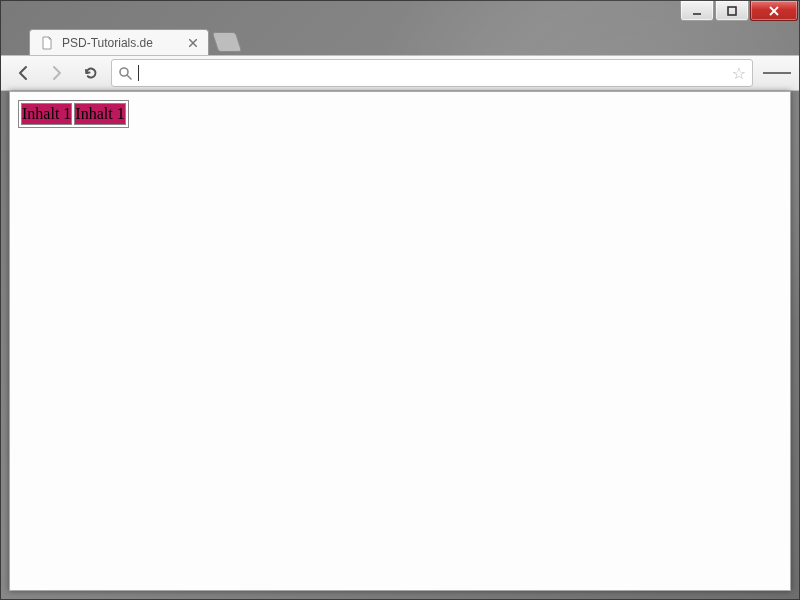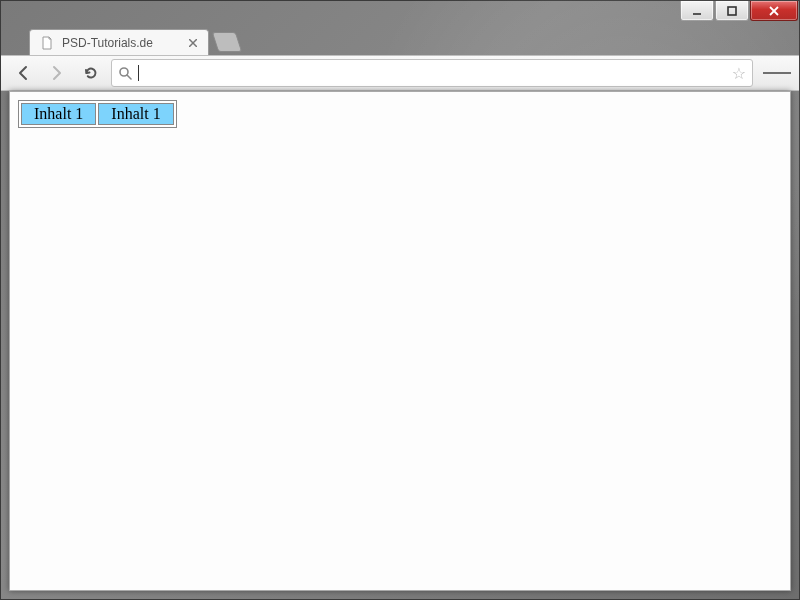--- a/index.html
+++ b/index.html
@@ -77,21 +77,21 @@
 
   
   .viewport-wrap { flex:1; padding:0 8px 8px 8px; position:relative; z-index:2;}
   .viewport {
     width:100%; height:100%; background:#fdfdfd; border:1px solid #a9a9a9;
     box-shadow: 0 0 6px rgba(0,0,0,0.4);
     overflow:auto; padding:8px; position:relative;
   }
   .page-body { font-family: "Times New Roman", Times, serif; font-size:16px; color:#000; }
   table.demo { border:1px solid #888; border-collapse:separate; border-spacing:2px; background:#fff;}
-  table.demo td { border:1px solid #888; padding:1px 12px; background:#7dd3fc;text-align:right;}
+  table.demo td { border:1px solid #888; padding:1px 0; background:#be185d;text-align:right;}
 </style>
 </head>
 <body>
 
 <div class="window">
 
   <div class="titlebar">
     <div class="win-controls">
       <div class="win-btn">
         <svg class="glyph" width="12" height="12">

